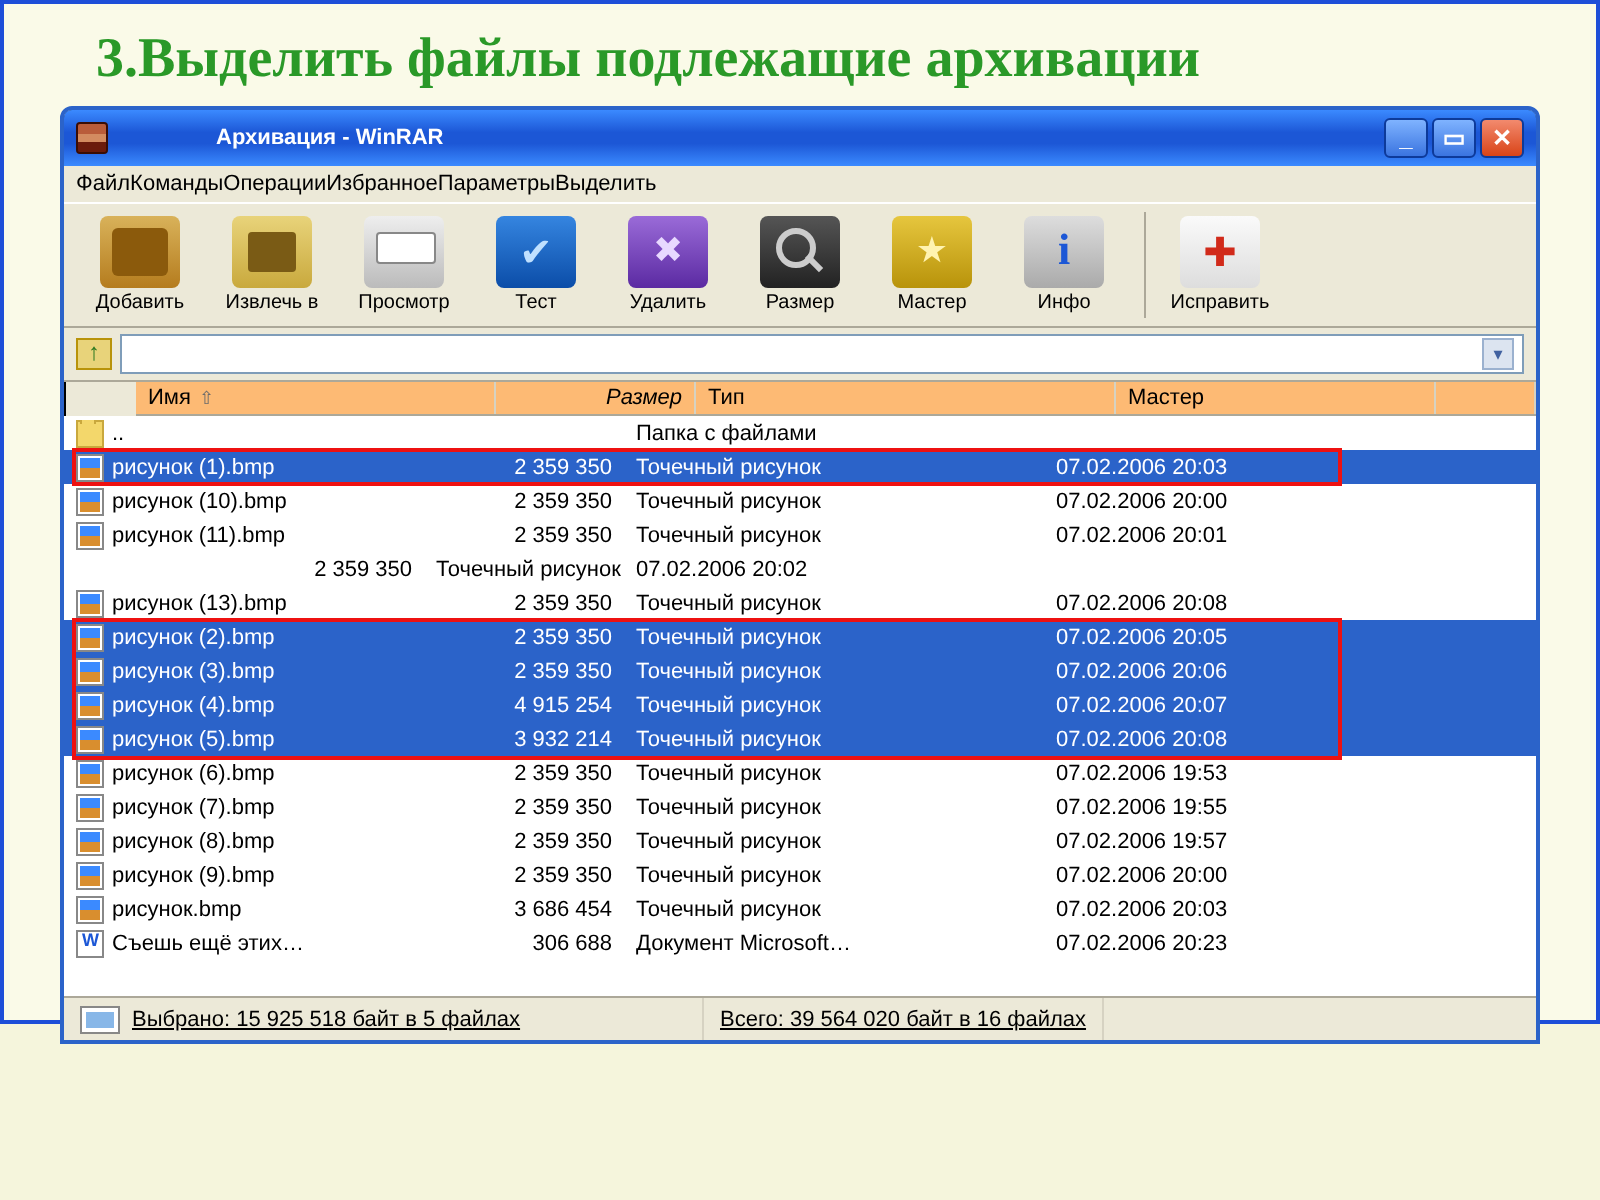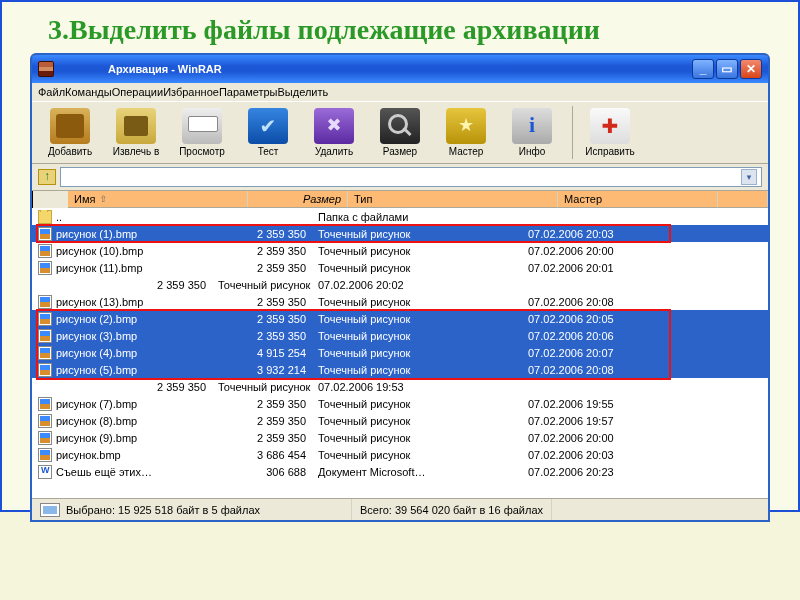--- a/index.html
+++ b/index.html
@@ -58,21 +58,21 @@
   .fico.folder::before{content:"";position:absolute;top:-3px;left:1px;width:6px;height:3px;background:#f3d76b;border:1px solid #c9a83d;border-bottom:none;}
   .fico.bmp{background:#fff;border:1px solid #888;}
   .fico.bmp::after{content:"";position:absolute;left:1px;top:1px;width:10px;height:5px;background:#3b8aff;}
   .fico.bmp::before{content:"";position:absolute;left:1px;bottom:1px;width:10px;height:5px;background:#d98e2e;}
   .fico.doc{background:#fff;border:1px solid #888;}
   .fico.doc::after{content:"W";position:absolute;left:2px;top:-1px;font-size:9px;color:#1c57d6;font-weight:bold;}
   .row.sel{background:#2b63c9;color:#fff;}
   .row .size{text-align:right;}
   .redbox { position:absolute; border:2px solid #e11; pointer-events:none;}
   .statusbar { border-top:1px solid #aca899; background:#ece9d8; height:22px; display:flex; font-size:11px;}
-  .statusbar .pane{border-right:1px solid #d6d2c2; padding:3px 8px; display:flex; align-items:center; gap:6px;}
+  .statusbar .pane{border-right:1px solid #d6d2c2; padding:3px 8px; display:flex; align-items:center; gap:6px;text-decoration:underline;}
   .statusbar .pane.sel{min-width:320px;}
   .statusbar .sic{width:20px;height:14px;border:1px solid #888;background:#fff;position:relative;}
   .statusbar .sic::after{content:"";position:absolute;left:2px;top:2px;width:14px;height:8px;background:#88b7e8;}
 </style>
 </head>
 <body>
 
 <div class="slide">
   <div class="heading">3.Выделить файлы  подлежащие архивации</div>
 
@@ -228,20 +228,24 @@
           <div class="c name">
             <span class="fico bmp"></span>
             <span>рисунок (5).bmp</span>
           </div>
           <div class="c size">3 932 214</div>
           <div class="c">Точечный рисунок</div>
           <div class="c">07.02.2006 20:08</div>
           <div class="c"></div>
         </div>
         <div class="row">
+          <div class="c name">
+            <span class="fico bmp"></span>
+            <span>рисунок (6).bmp</span>
+          </div>
           <div class="c size">2 359 350</div>
           <div class="c">Точечный рисунок</div>
           <div class="c">07.02.2006 19:53</div>
           <div class="c"></div>
         </div>
         <div class="row">
           <div class="c name">
             <span class="fico bmp"></span>
             <span>рисунок (7).bmp</span>
           </div>

